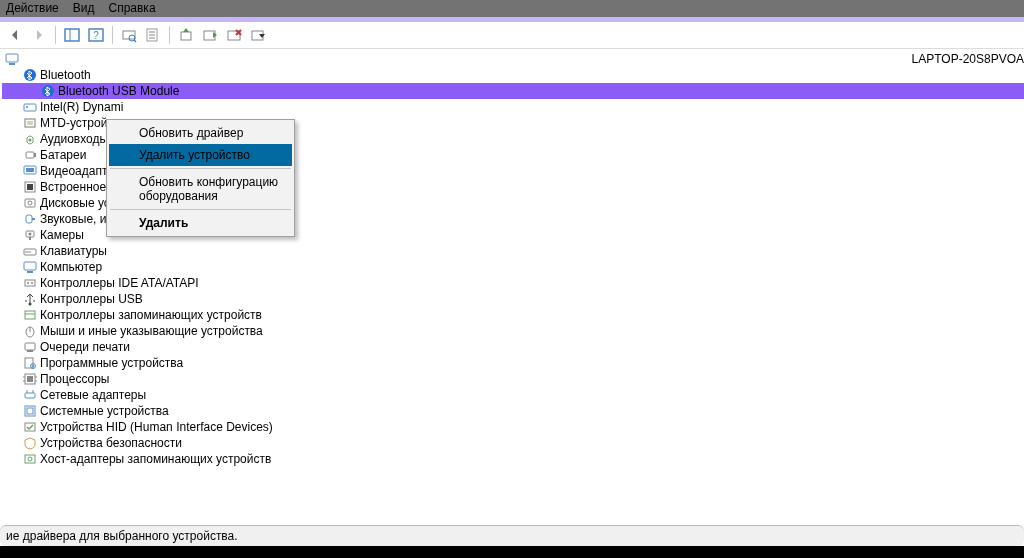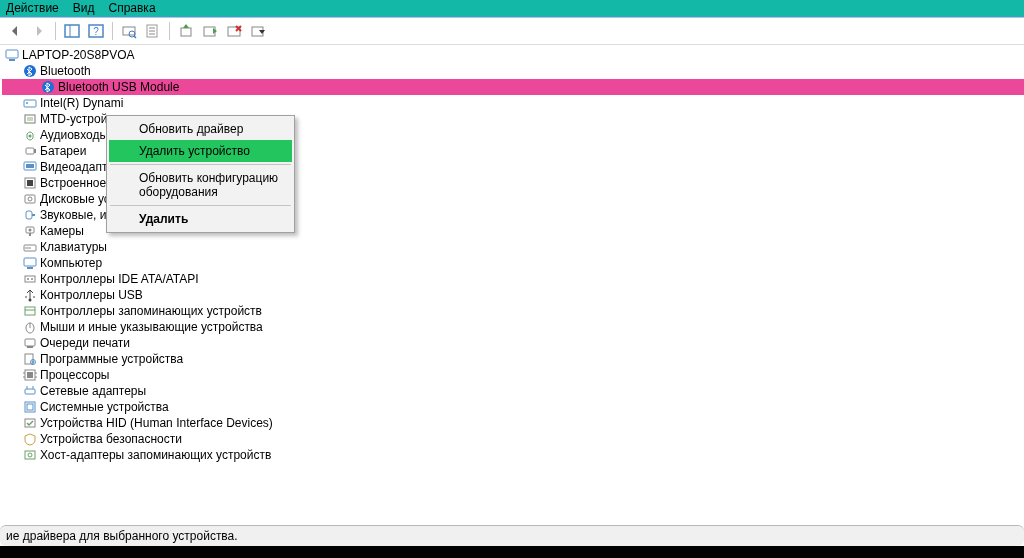--- a/index.html
+++ b/index.html
@@ -12,22 +12,22 @@
   height: 558px;
   overflow: hidden;
   display: flex;
   flex-direction: column;
   position: relative;
 }
 .menubar {
   display: flex;
   gap: 14px;
   padding: 1px 6px 2px 6px;
-  background: #14b8a6;
-  border-bottom: 1px solid #c4b5fd;
+  background: #737373;
+  border-bottom: 5px solid #c4b5fd;
   font-size: 12px;
 }
 .menubar span { cursor: default; }
 .toolbar {
   display: flex;
   align-items: center;
   gap: 2px;
   padding: 2px 4px;
   background: #fff;
   border-bottom: 1px solid #dcdcdc;
@@ -63,44 +63,44 @@
 }
 .tree-node .icon {
   width: 16px;
   height: 16px;
   margin-right: 2px;
   display: inline-flex;
   align-items: center;
   justify-content: center;
   flex-shrink: 0;
 }
-.indent0 { padding-left: 2px; }
+.indent0 { padding-left: 2px; justify-content: space-between; }
 .indent1 { padding-left: 20px; }
 .indent2 { padding-left: 38px; }
 .selected {
-  background: #ec4899;
+  background: #8b5cf6;
   color: #000;
 }
 .contextmenu {
   position: absolute;
   top: 70px;
   left: 106px;
   width: 189px;
   background: #f2f2f2;
   border: 1px solid #a0a0a0;
   box-shadow: 3px 3px 4px rgba(0,0,0,0.25);
   padding: 2px;
   font-size: 12px;
 }
 .contextmenu .item {
   padding: 4px 10px 4px 30px;
   cursor: default;
 }
 .contextmenu .item.highlight {
-  background: #22c55e;
+  background: #0369a1;
   color: #000;
 }
 .contextmenu .divider {
   height: 1px;
   background: #c4c4c4;
   margin: 2px 1px;
 }
 .statusbar {
   border-top: 1px solid #b8b8b8;
   background: #f0f0f0;

